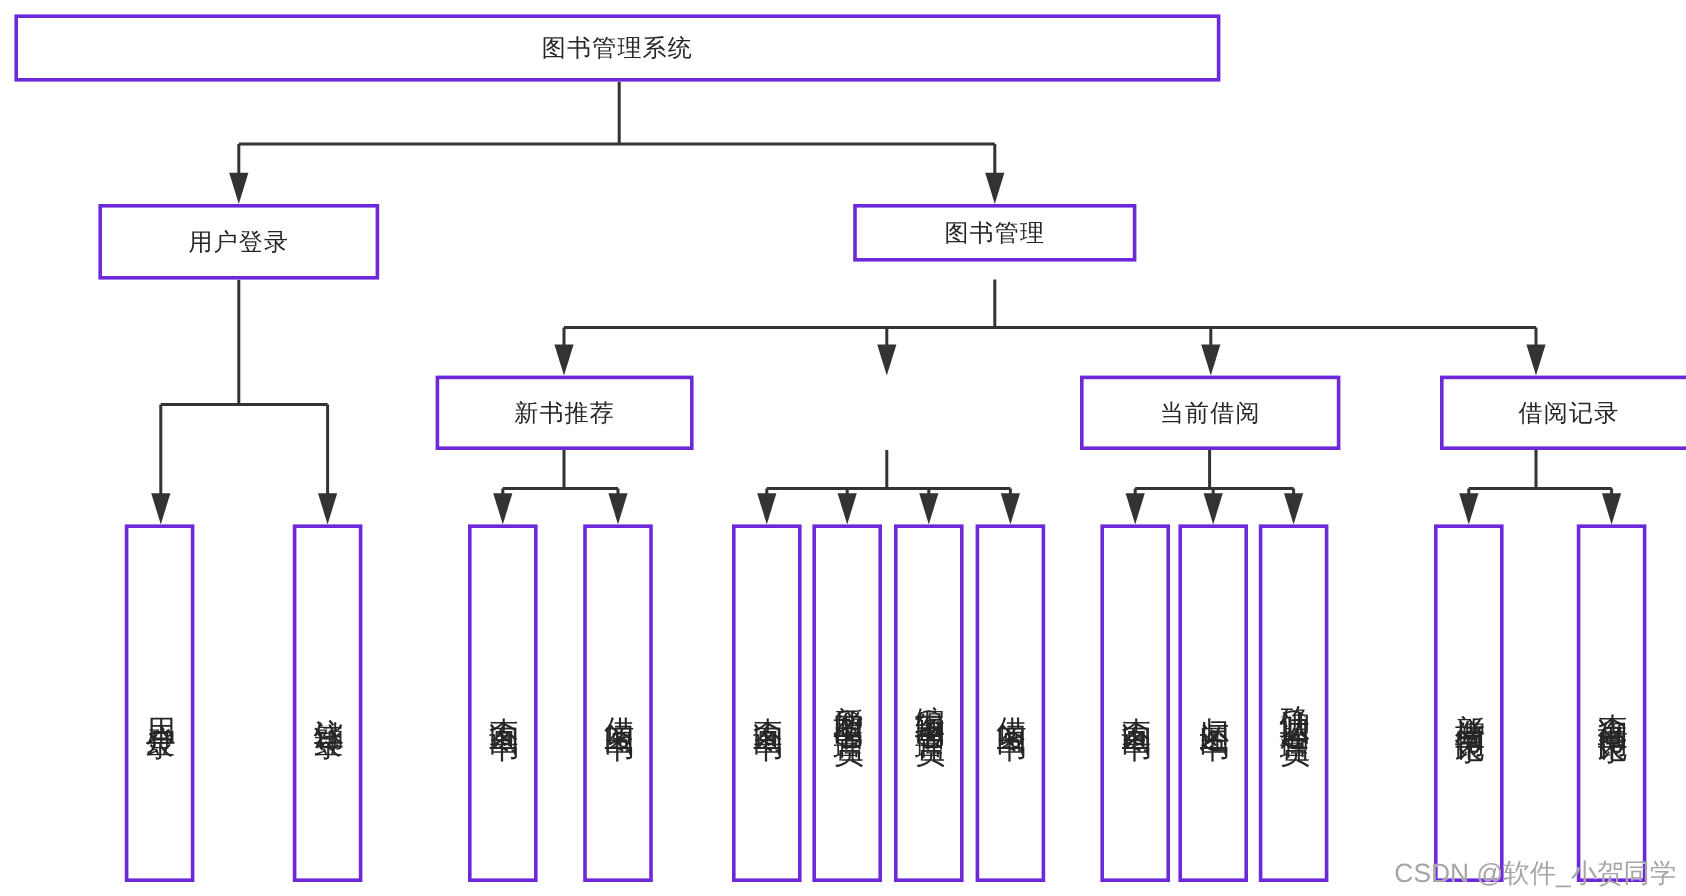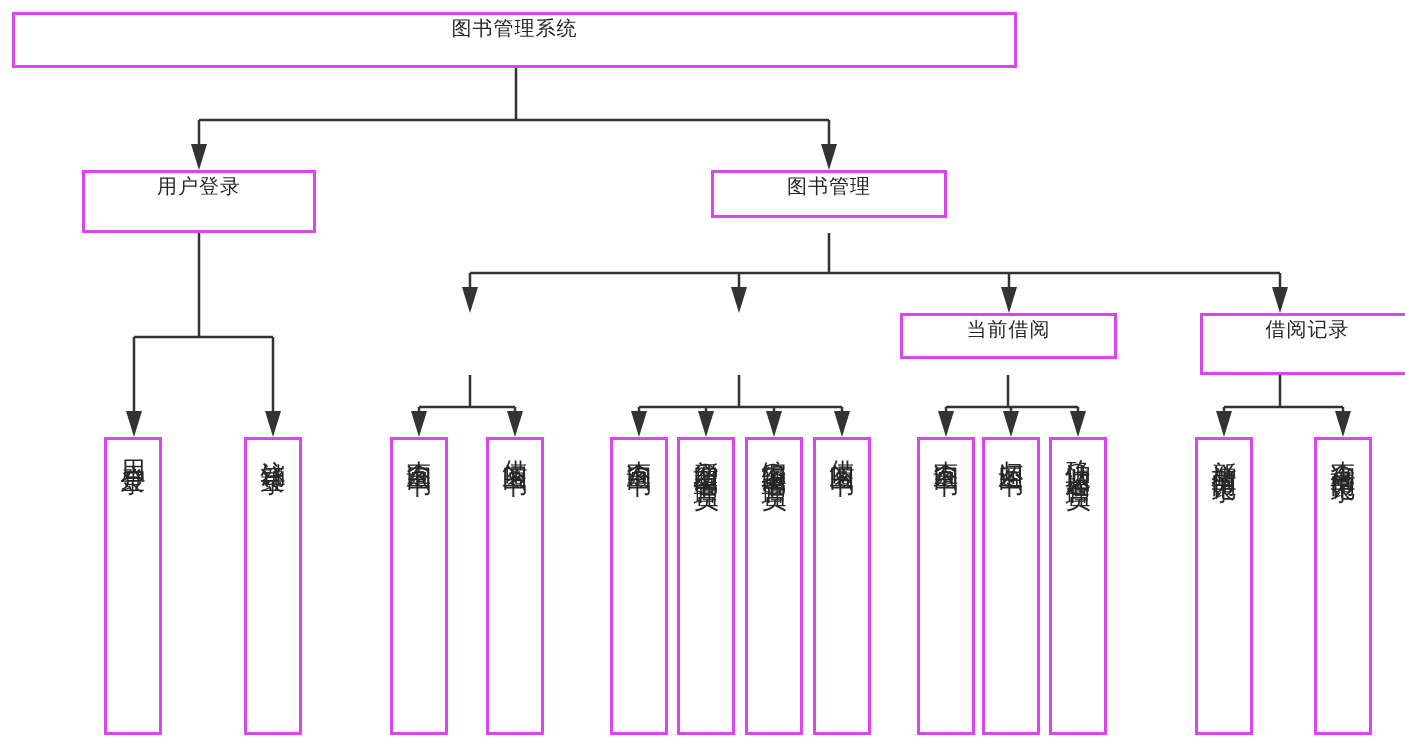--- a/index.html
+++ b/index.html
@@ -12,24 +12,24 @@
     overflow: hidden;
   }
   .connectors {
     position: absolute;
     left: 0; top: 0;
     width: 1405px; height: 747px;
   }
   .node {
     position: absolute;
     box-sizing: border-box;
-    border: 3px solid #d946ef;
+    border: 3px solid #6d28d9;
     background: #ffffff;
     display: flex;
-    align-items: flex-start;
+    align-items: center;
     justify-content: center;
     color: #262626;
   }
   .h-node span {
     font-size: 20px;
     letter-spacing: 1px;
     white-space: nowrap;
   }
   .v-node span {
     writing-mode: vertical-rl;
@@ -94,21 +94,24 @@
     <span>图书管理系统</span>
   </div>
 
   <div class="node h-node" style="left:82px; top:170px; width:234px; height:63px;">
     <span>用户登录</span>
   </div>
   <div class="node h-node" style="left:711px; top:170px; width:236px; height:48px;">
     <span>图书管理</span>
   </div>
 
-  <div class="node h-node" style="left:900px; top:313px; width:217px; height:46px;">
+  <div class="node h-node" style="left:363px; top:313px; width:215px; height:62px;">
+    <span>新书推荐</span>
+  </div>
+  <div class="node h-node" style="left:900px; top:313px; width:217px; height:62px;">
     <span>当前借阅</span>
   </div>
   <div class="node h-node" style="left:1200px; top:313px; width:215px; height:62px;">
     <span>借阅记录</span>
   </div>
 
   <div class="node v-node leaf" style="left:104px;">
     <span>用户登录</span>
   </div>
   <div class="node v-node leaf" style="left:244px;">
@@ -145,14 +148,15 @@
     <span>确认归还（管理员）</span>
   </div>
 
   <div class="node v-node leaf" style="left:1195px;">
     <span>新增借阅记录</span>
   </div>
   <div class="node v-node leaf" style="left:1314px;">
     <span>查询借阅记录</span>
   </div>
 
+  <div class="watermark">CSDN @软件_小贺同学</div>
 
 </div>
 
 </body></html>

